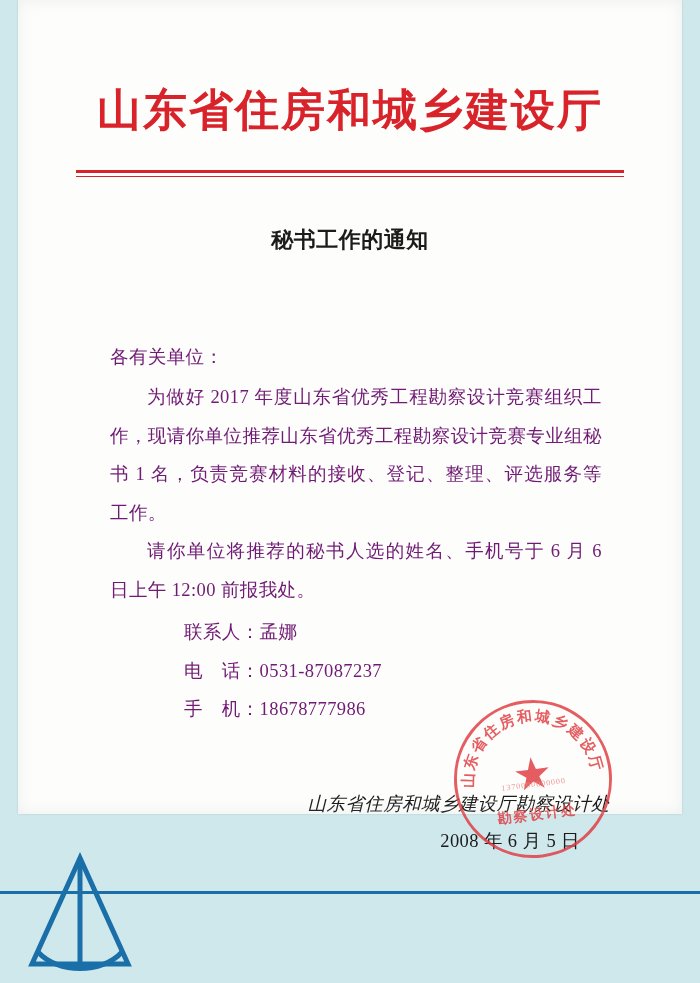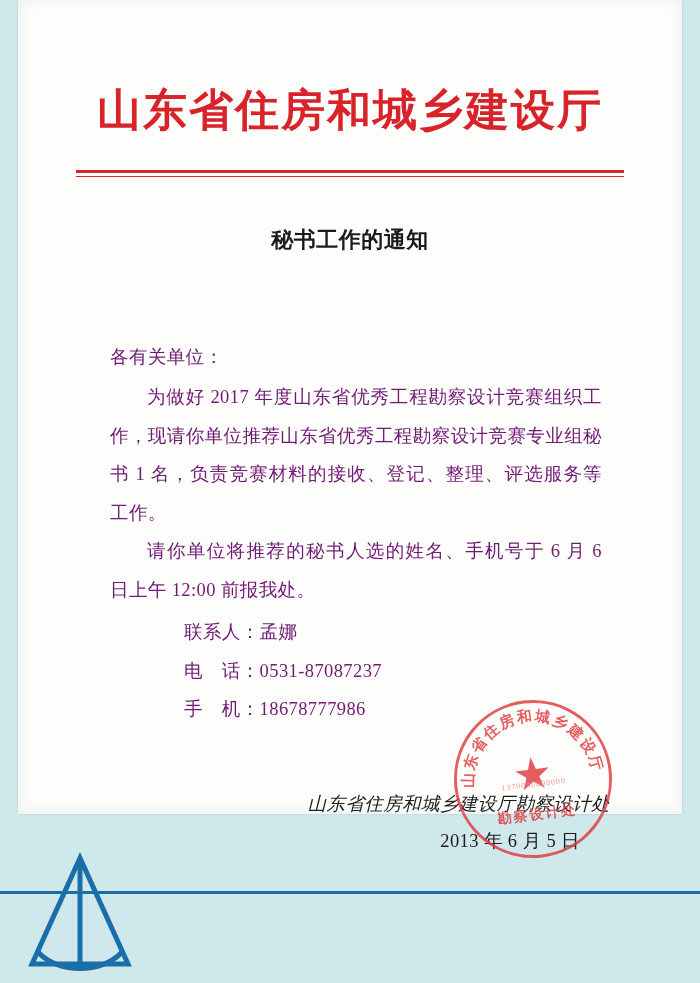--- a/index.html
+++ b/index.html
@@ -264,21 +264,21 @@
           <span class="contact-label">电　话：</span><span>0531-87087237</span>
         </li>
         <li>
           <span class="contact-label">手　机：</span><span>18678777986</span>
         </li>
       </ul>
     </div>
 
     <div class="signature">
       <div class="sig-line">山东省住房和城乡建设厅勘察设计处</div>
-      <div class="sig-date">2013 年 6 月 5 日</div>
+      <div class="sig-date">2008 年 6 月 5 日</div>
     </div>
 
     <div class="seal">
       <div class="seal-ring"></div>
       <svg class="seal-arc" viewBox="0 0 158 158">
         <defs>
           <path id="arcpath" d="M 20,92 A 60,60 0 1 1 138,92"></path>
         </defs>
         <text>
           <textPath href="#arcpath" startOffset="50%" text-anchor="middle">山东省住房和城乡建设厅</textPath>

